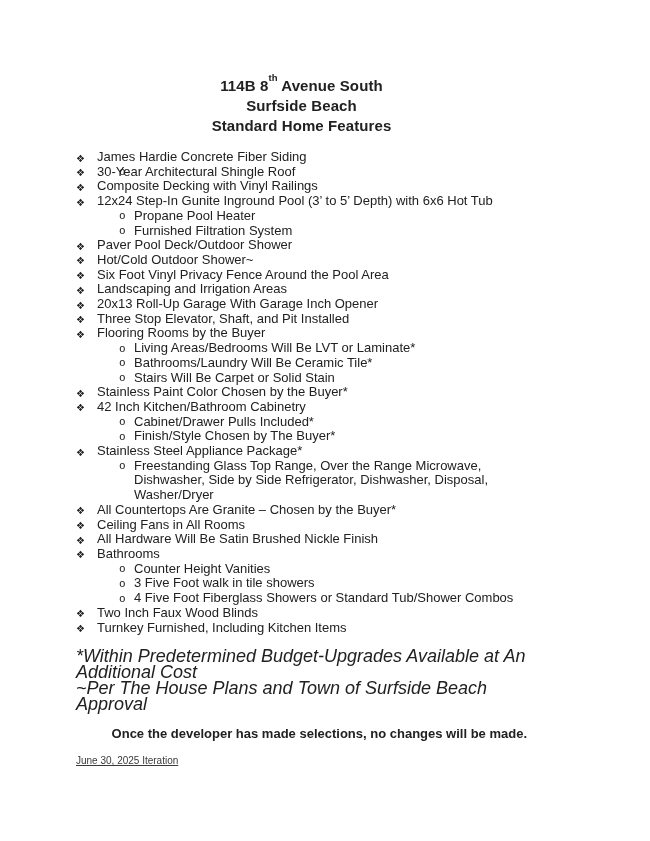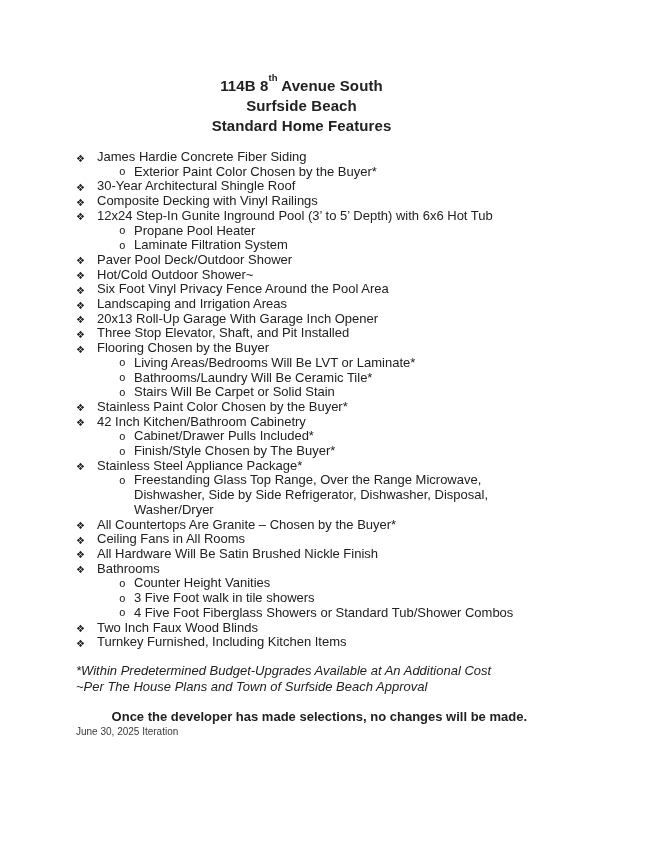--- a/index.html
+++ b/index.html
@@ -70,68 +70,69 @@
     position:absolute;
     left:1px;
     top:0.5px;
     font-size:11px;
     font-family:"DejaVu Sans Mono","Liberation Mono",monospace;
   }
   
   .footnotes{
     margin-top:13px;
     font-style:italic;
-    font-size:13px;
+    font-size:18px;
     line-height:16px;
   }
   
   .notice{
     margin-top:14px;
     margin-right:24px;
     text-align:right;
     font-weight:bold;
     font-size:13px;
     line-height:15px;
   }
   
   .iteration{
-    margin-top:2px;
+    margin-top:14px;
     font-size:10px;
     line-height:12px;
     color:#3a3a3a;
+    text-decoration:underline;
   }
 </style>
 </head>
 <body>
 
 <div class="page">
 
   <header class="doc-title">
     <div><span>114B 8</span><sup>th</sup><span> Avenue South</span></div>
     <div>Surfside Beach</div>
     <div>Standard Home Features</div>
   </header>
 
   <ul class="features" id="features-list">
       <li class="f1"><span class="b1">❖</span><span class="t1">James Hardie Concrete Fiber Siding</span><ul class="sub">
-          <li class="f2"><span class="b2">o</span><span class="t2">Exterior Paint Color Chosen by the Buyer*</span></li>
+          <li class="f2"><span class="b2">o</span></li>
         </ul></li>
       <li class="f1"><span class="b1">❖</span><span class="t1">30-Year Architectural Shingle Roof</span></li>
       <li class="f1"><span class="b1">❖</span><span class="t1">Composite Decking with Vinyl Railings</span></li>
       <li class="f1"><span class="b1">❖</span><span class="t1">12x24 Step-In Gunite Inground Pool (3’ to 5’ Depth) with 6x6 Hot Tub</span><ul class="sub">
           <li class="f2"><span class="b2">o</span><span class="t2">Propane Pool Heater</span></li>
-          <li class="f2"><span class="b2">o</span><span class="t2">Laminate Filtration System</span></li>
+          <li class="f2"><span class="b2">o</span><span class="t2">Furnished Filtration System</span></li>
         </ul></li>
       <li class="f1"><span class="b1">❖</span><span class="t1">Paver Pool Deck/Outdoor Shower</span></li>
       <li class="f1"><span class="b1">❖</span><span class="t1">Hot/Cold Outdoor Shower~</span></li>
       <li class="f1"><span class="b1">❖</span><span class="t1">Six Foot Vinyl Privacy Fence Around the Pool Area</span></li>
       <li class="f1"><span class="b1">❖</span><span class="t1">Landscaping and Irrigation Areas</span></li>
       <li class="f1"><span class="b1">❖</span><span class="t1">20x13 Roll-Up Garage With Garage Inch Opener</span></li>
       <li class="f1"><span class="b1">❖</span><span class="t1">Three Stop Elevator, Shaft, and Pit Installed</span></li>
-      <li class="f1"><span class="b1">❖</span><span class="t1">Flooring Chosen by the Buyer</span><ul class="sub">
+      <li class="f1"><span class="b1">❖</span><span class="t1">Flooring Rooms by the Buyer</span><ul class="sub">
           <li class="f2"><span class="b2">o</span><span class="t2">Living Areas/Bedrooms Will Be LVT or Laminate*</span></li>
           <li class="f2"><span class="b2">o</span><span class="t2">Bathrooms/Laundry Will Be Ceramic Tile*</span></li>
           <li class="f2"><span class="b2">o</span><span class="t2">Stairs Will Be Carpet or Solid Stain</span></li>
         </ul></li>
       <li class="f1"><span class="b1">❖</span><span class="t1">Stainless Paint Color Chosen by the Buyer*</span></li>
       <li class="f1"><span class="b1">❖</span><span class="t1">42 Inch Kitchen/Bathroom Cabinetry</span><ul class="sub">
           <li class="f2"><span class="b2">o</span><span class="t2">Cabinet/Drawer Pulls Included*</span></li>
           <li class="f2"><span class="b2">o</span><span class="t2">Finish/Style Chosen by The Buyer*</span></li>
         </ul></li>
       <li class="f1"><span class="b1">❖</span><span class="t1">Stainless Steel Appliance Package*</span><ul class="sub">

